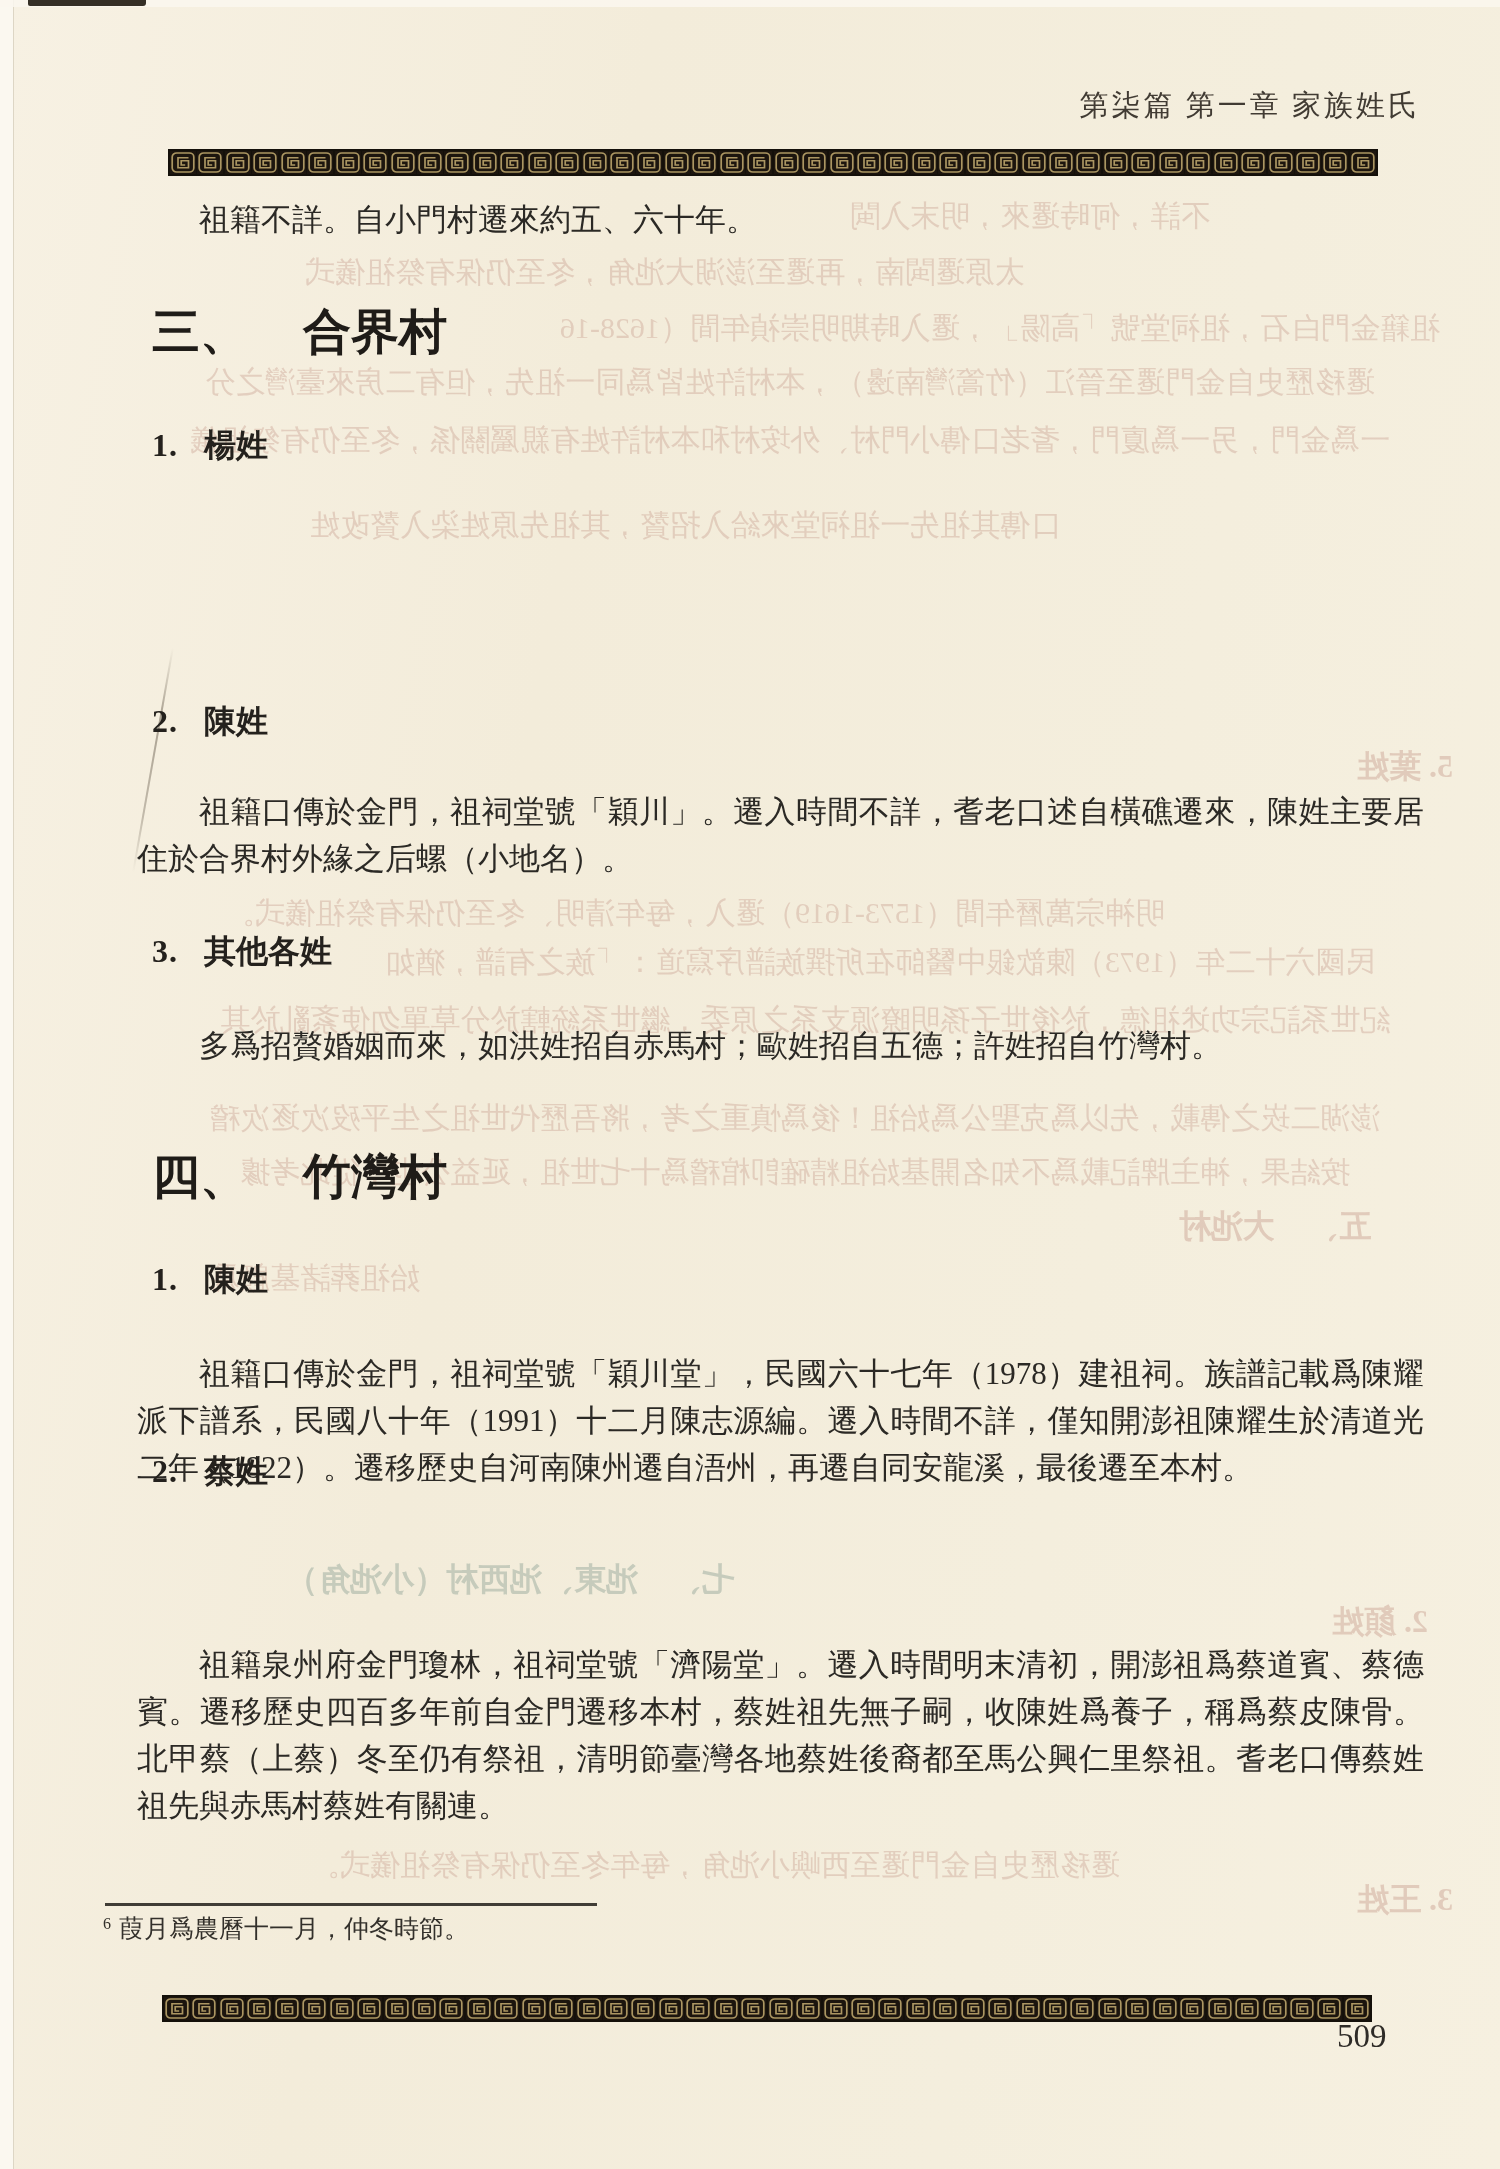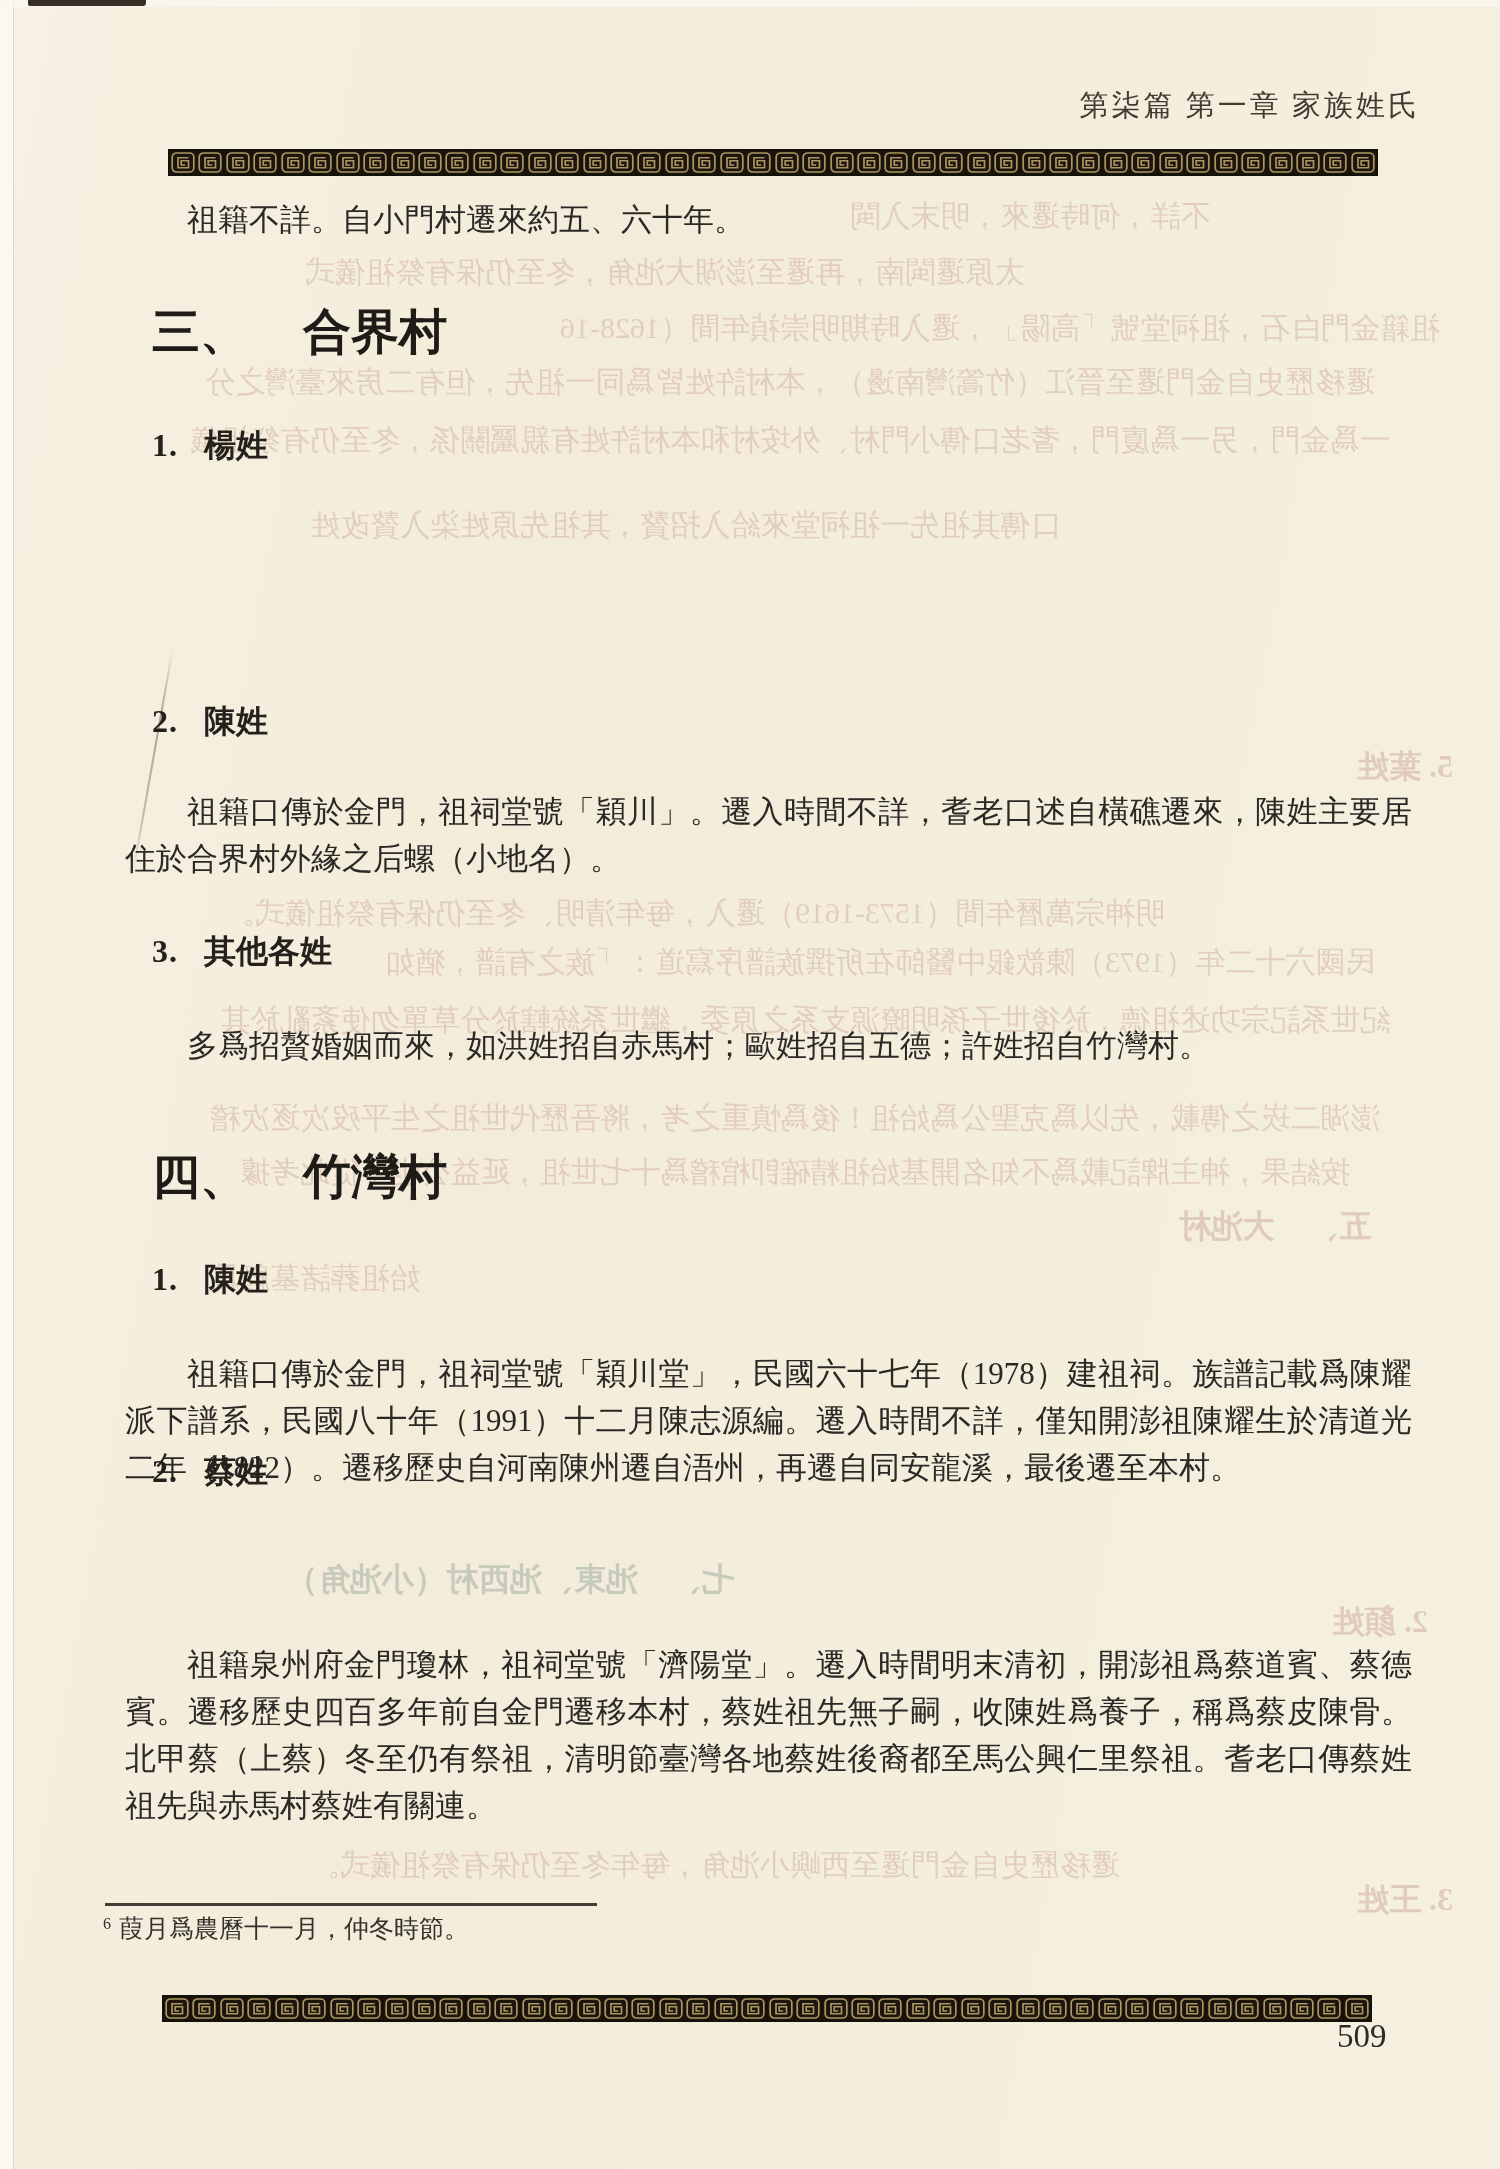--- a/index.html
+++ b/index.html
@@ -13,21 +13,21 @@
   .top-strip{position:absolute;left:0;top:0;right:0;height:7px;background:#faf7ef;opacity:.85;}
   .top-edge-mark{position:absolute;left:28px;top:0;width:118px;height:6px;background:#241d15;border-radius:0 0 3px 2px;opacity:.92;}
   .scratch{position:absolute;left:152px;top:646px;width:2px;height:228px;
     background:linear-gradient(to bottom,rgba(130,120,105,0) 0%,rgba(130,120,105,.65) 30%,rgba(130,120,105,.45) 75%,rgba(130,120,105,0) 100%);
     transform:rotate(10deg);}
   .running-header{position:absolute;top:86px;right:80px;font-size:29px;letter-spacing:3px;color:#413b33;}
   .border-strip{position:absolute;height:27px;background:#14100a;display:flex;gap:1px;padding:2px;box-sizing:border-box;justify-content:space-between;align-items:center;}
   .border-top{left:168px;top:149px;width:1210px;}
   .border-bottom{left:162px;top:1995px;width:1210px;}
   .border-strip svg{display:block;flex:0 0 auto;}
-  .bodytext{position:absolute;left:125px;width:1287px;font-size:31px;line-height:47px;text-align:justify;color:#2b2925;margin:0;}
+  .bodytext{position:absolute;left:137px;width:1287px;font-size:31px;line-height:47px;text-align:justify;color:#2b2925;margin:0;}
   .indent{text-indent:62px;}
   sup.note{font-size:18px;position:relative;top:-12px;line-height:0;}
   .sec-title{position:absolute;left:152px;font-size:48px;font-weight:bold;color:#1f1c18;margin:0;}
   .sec-title .sec-gap{display:inline-block;width:55px;}
   .sub-head{position:absolute;left:152px;font-size:32px;font-weight:bold;color:#24211d;margin:0;}
   .sub-head .no{margin-right:26px;letter-spacing:1px;}
   .fn-rule{position:absolute;left:105px;top:1903px;width:492px;height:3px;background:#413d36;}
   .footnote{position:absolute;left:103px;font-size:25px;color:#33302b;white-space:nowrap;}
   .footnote .mark{font-size:16px;position:relative;top:-8px;margin-right:8px;}
   .page-number{position:absolute;left:1337px;top:2018px;font-size:33px;color:#2e2b27;}

